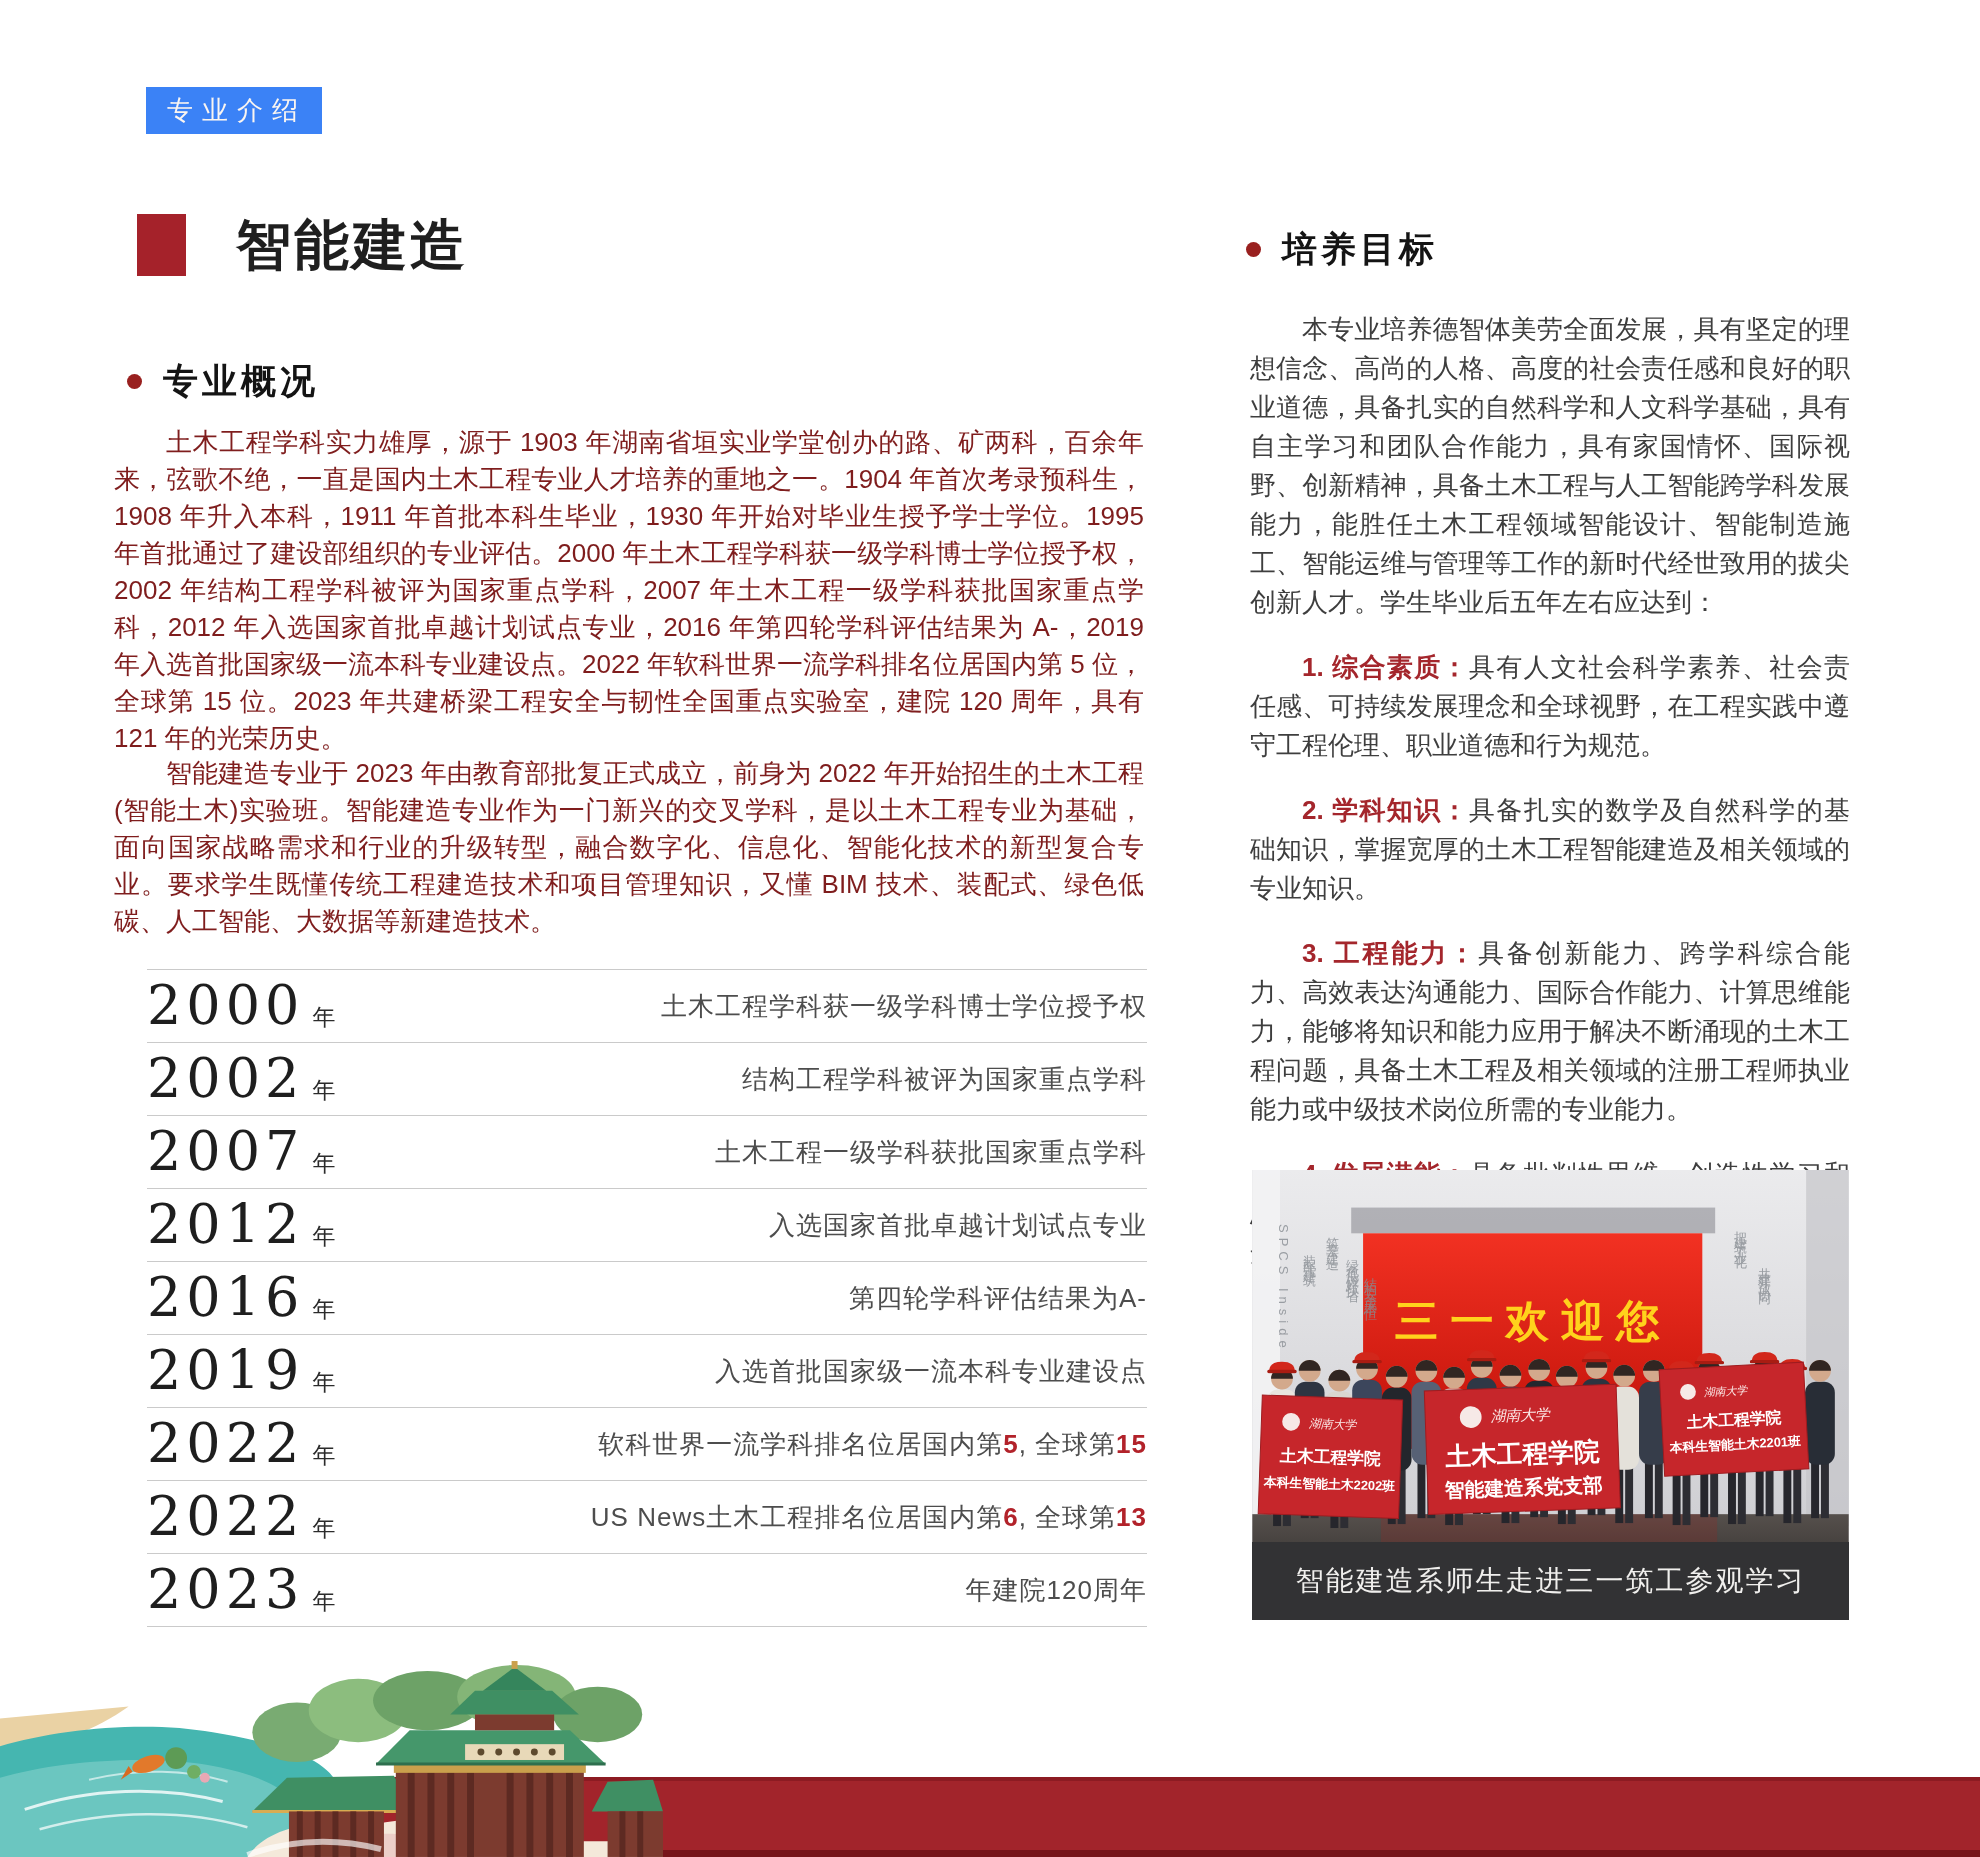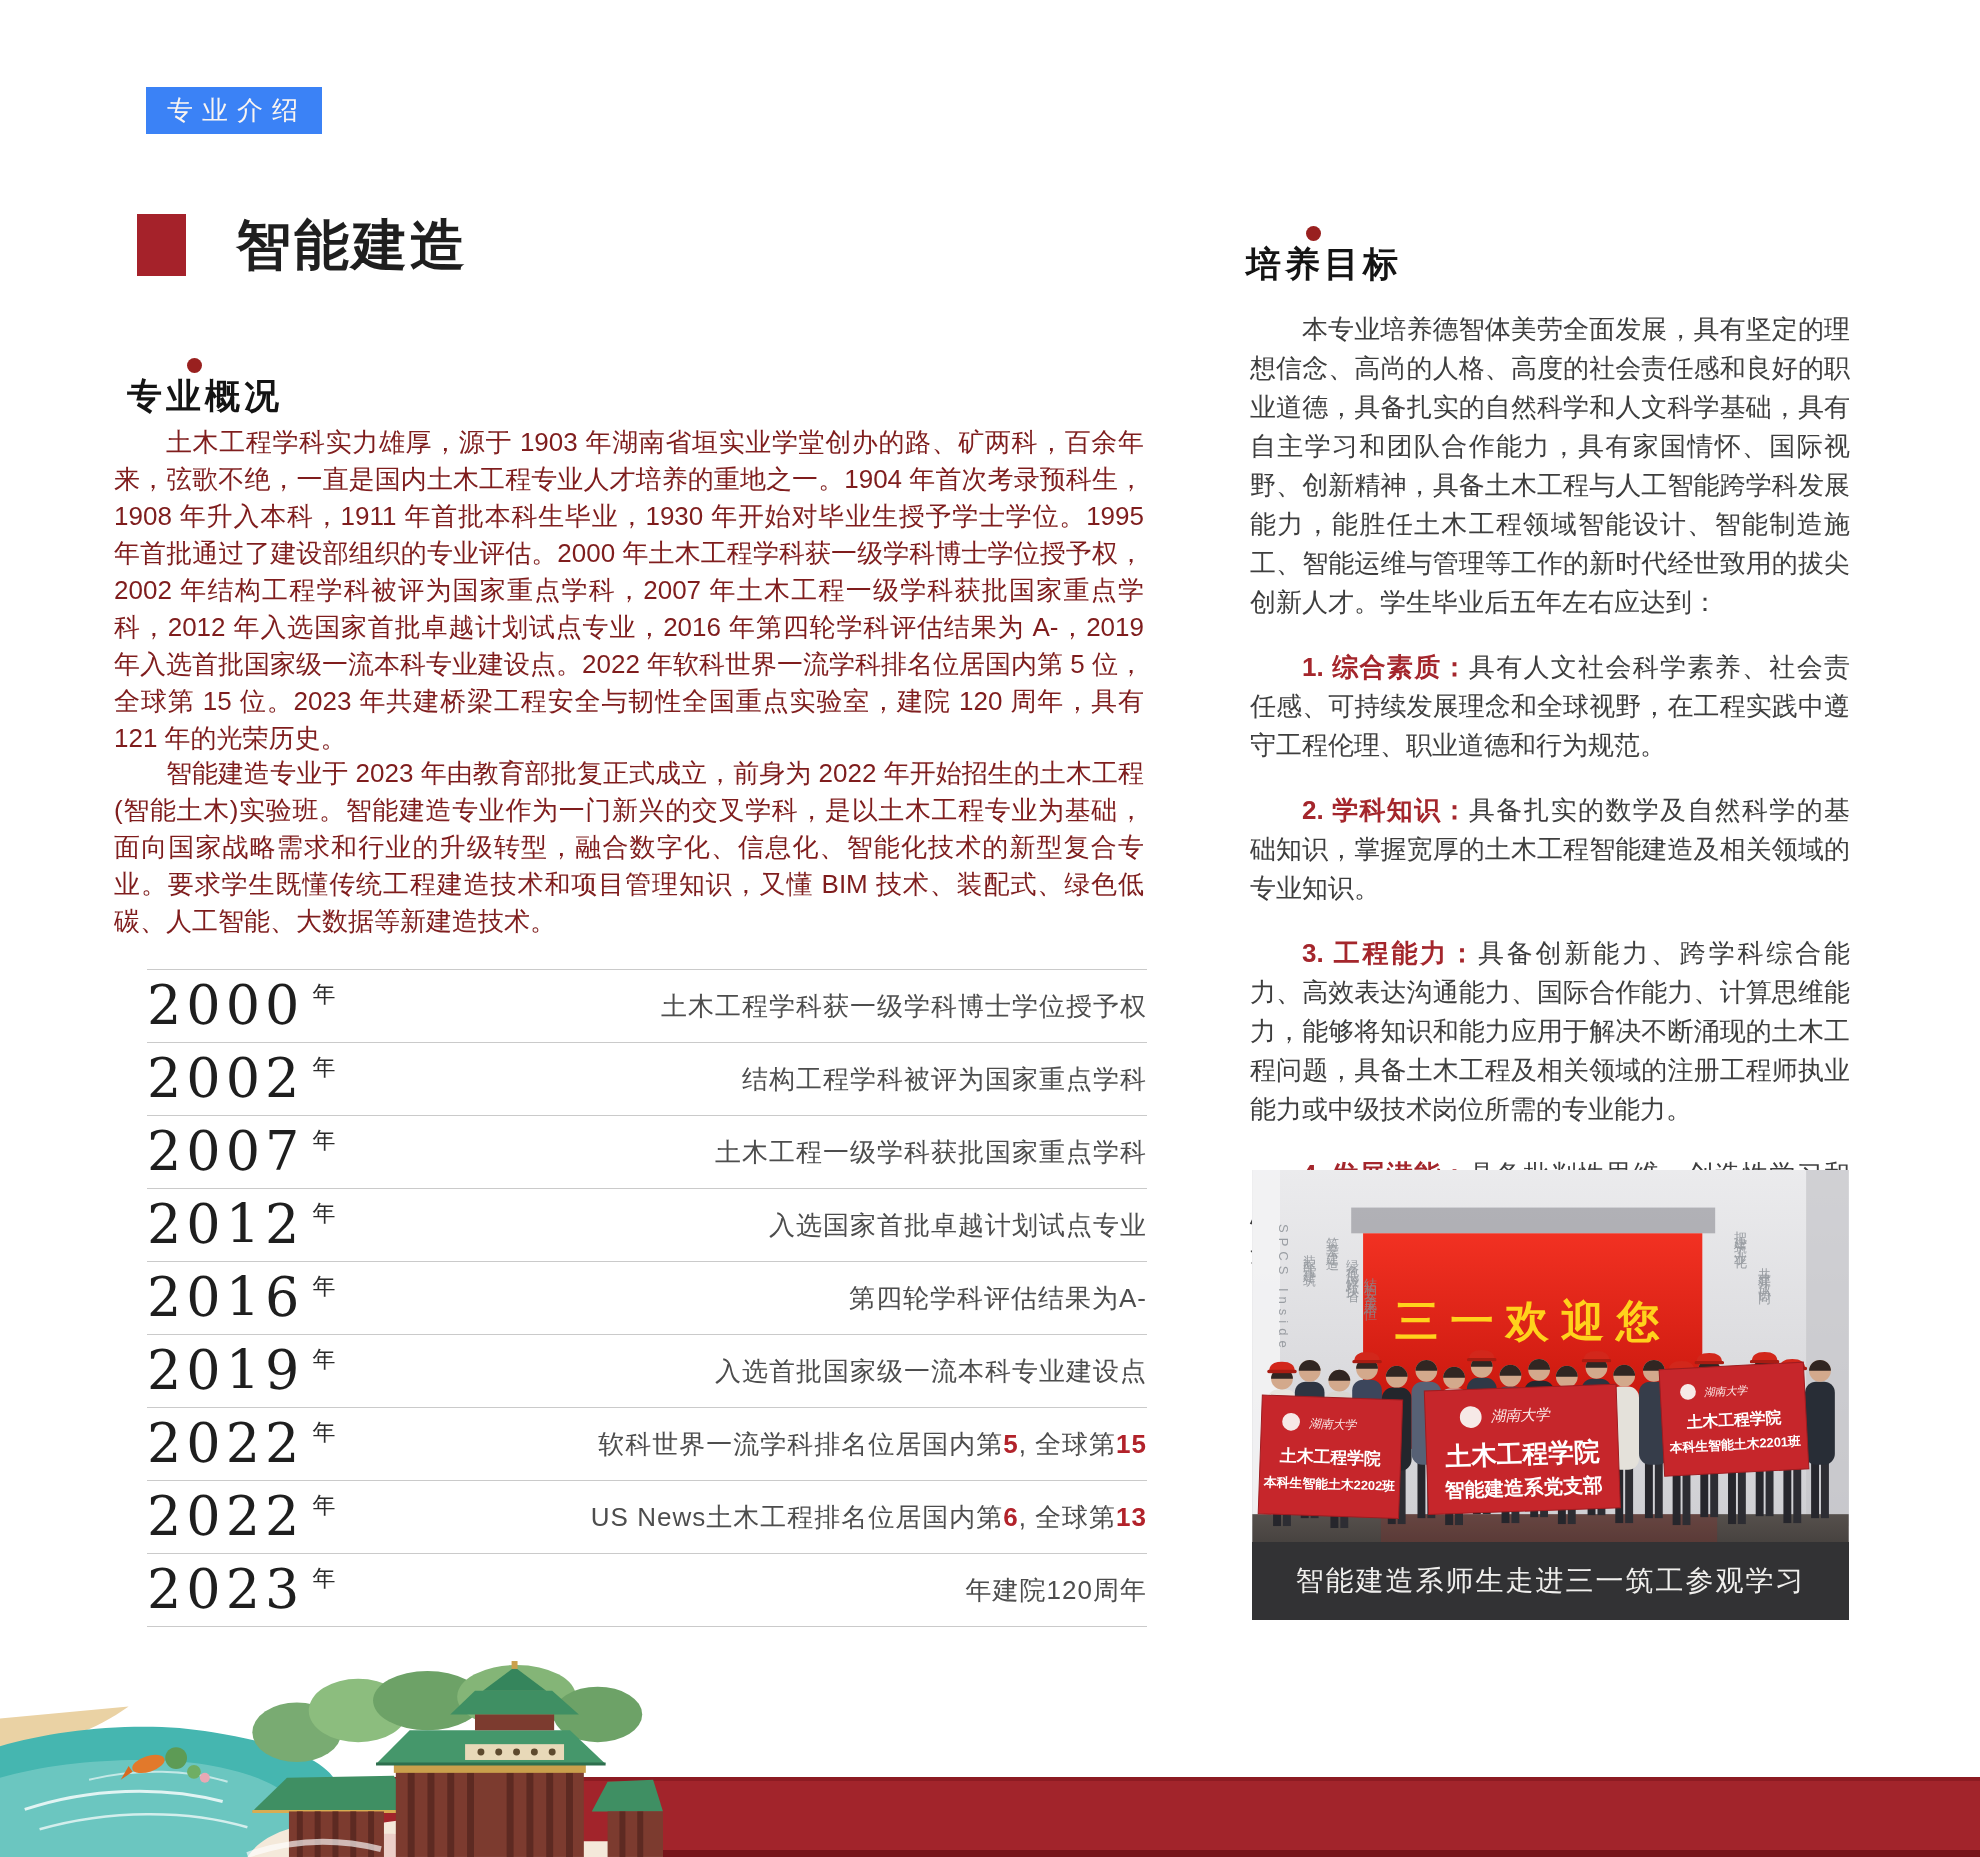--- a/index.html
+++ b/index.html
@@ -10,37 +10,37 @@
   .badge{position:absolute;left:146px;top:87px;width:176px;height:47px;background:#3b82f6;
          color:#faf5f1;font-size:26px;letter-spacing:9px;display:flex;align-items:center;
          justify-content:center;padding-left:6px;box-sizing:border-box;}
 
   
   .title-row{position:absolute;left:137px;top:214px;display:flex;align-items:center;}
   .title-square{width:49px;height:62px;background:#a5222a;margin-right:50px;}
   .page-title{font-size:55px;font-weight:700;color:#1f1f1f;letter-spacing:3px;line-height:1;}
 
   
-  .section-head{position:absolute;display:flex;align-items:center;flex-direction:column;}
+  .section-head{position:absolute;display:flex;align-items:center;}
   .section-head .dot{width:15px;height:15px;border-radius:50%;background:#99201f;margin-right:21px;flex:none;}
   .section-head .txt{font-size:35px;font-weight:600;color:#141414;letter-spacing:4px;}
   #overview-head{left:127px;top:358px;}
   #objectives-head{left:1246px;top:226px;}
 
   
   .para{position:absolute;left:114px;width:1030px;font-size:26px;line-height:37px;
         color:#7f1d1d;text-align:justify;text-indent:2em;margin:0;}
   #para1{top:424px;}
   #para2{top:755px;}
 
   
   .timeline{position:absolute;left:147px;top:969px;width:1000px;border-top:1px solid #cacaca;}
   .trow{height:72px;border-bottom:1px solid #cacaca;display:flex;align-items:center;
         justify-content:space-between;}
-  .tylabel{display:flex;align-items:flex-start;}
+  .tylabel{display:flex;align-items:flex-end;}
   .ty{font-family:"DejaVu Serif","Liberation Serif",serif;font-size:54px;color:#1e1e1e;
       letter-spacing:5px;line-height:1;}
   .tyr{font-size:23px;color:#2b2b2b;margin-left:8px;}
   .tdesc{font-size:26px;color:#4d4d4d;letter-spacing:1px;text-align:right;}
   .rednum{color:#b2222a;font-weight:700;}
 
   
   .rcol{position:absolute;left:1250px;top:295px;width:600px;font-size:26px;line-height:39px;
         color:#3e3e3e;text-align:justify;}
   .rcol p{margin:15px 0 26px 0;text-indent:2em;}

